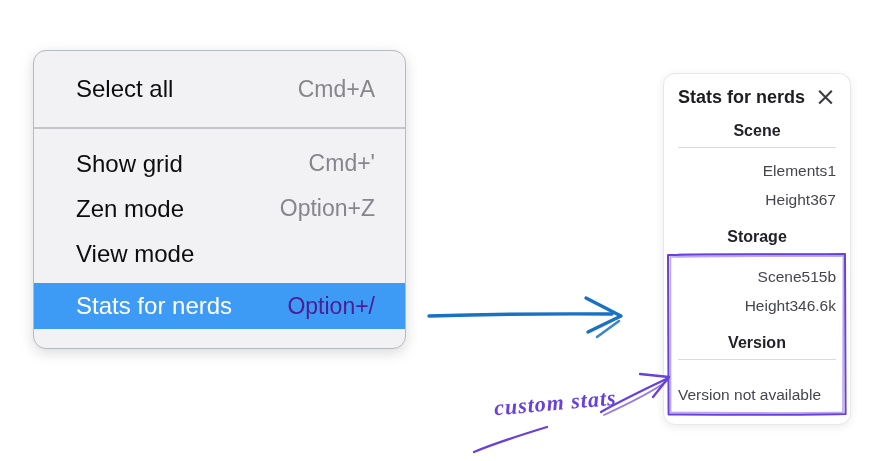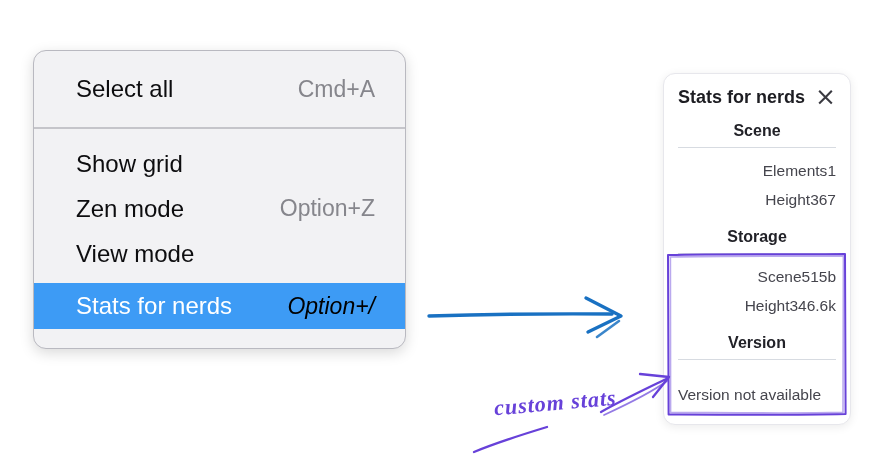--- a/index.html
+++ b/index.html
@@ -31,21 +31,21 @@
     cursor: default;
   }
   .menu-row.first { height: 76px; }
   .mi-shortcut { font-size: 23px; color: #86868c; }
   .menu-divider { height: 2px; background: #c5c5ca; }
   .menu-group { padding-top: 12px; }
   .menu-row.selected {
     height: 46px; margin-top: 7px;
     background: #3d9bf5; color: #ffffff;
   }
-  .menu-row.selected .mi-shortcut { color: #000000; font-style: italic; }
+  .menu-row.selected .mi-shortcut { color: #4c1d95; }
 
   
   .panel {
     position: absolute; left: 663px; top: 73px;
     width: 188px; height: 352px;
     box-sizing: border-box;
     background: #ffffff;
     border: 1px solid #e7e7ec;
     border-radius: 12px;
     box-shadow: 0 2px 10px rgba(0,0,0,0.08);
@@ -112,20 +112,21 @@
 
   <div class="menu" data-interactable="false">
     <div class="menu-row first" data-interactable="true">
       <span class="mi-label" data-interactable="false">Select all</span>
       <span class="mi-shortcut" data-interactable="false">Cmd+A</span>
     </div>
     <div class="menu-divider" data-interactable="false"></div>
     <div class="menu-group" data-interactable="false">
       <div class="menu-row" data-interactable="true">
         <span class="mi-label" data-interactable="false">Show grid</span>
+        <span class="mi-shortcut" data-interactable="false">Cmd+'</span>
       </div>
       <div class="menu-row" data-interactable="true">
         <span class="mi-label" data-interactable="false">Zen mode</span>
         <span class="mi-shortcut" data-interactable="false">Option+Z</span>
       </div>
       <div class="menu-row" data-interactable="true">
         <span class="mi-label" data-interactable="false">View mode</span>
       </div>
       <div class="menu-row selected" data-interactable="true">
         <span class="mi-label" data-interactable="false">Stats for nerds</span>

